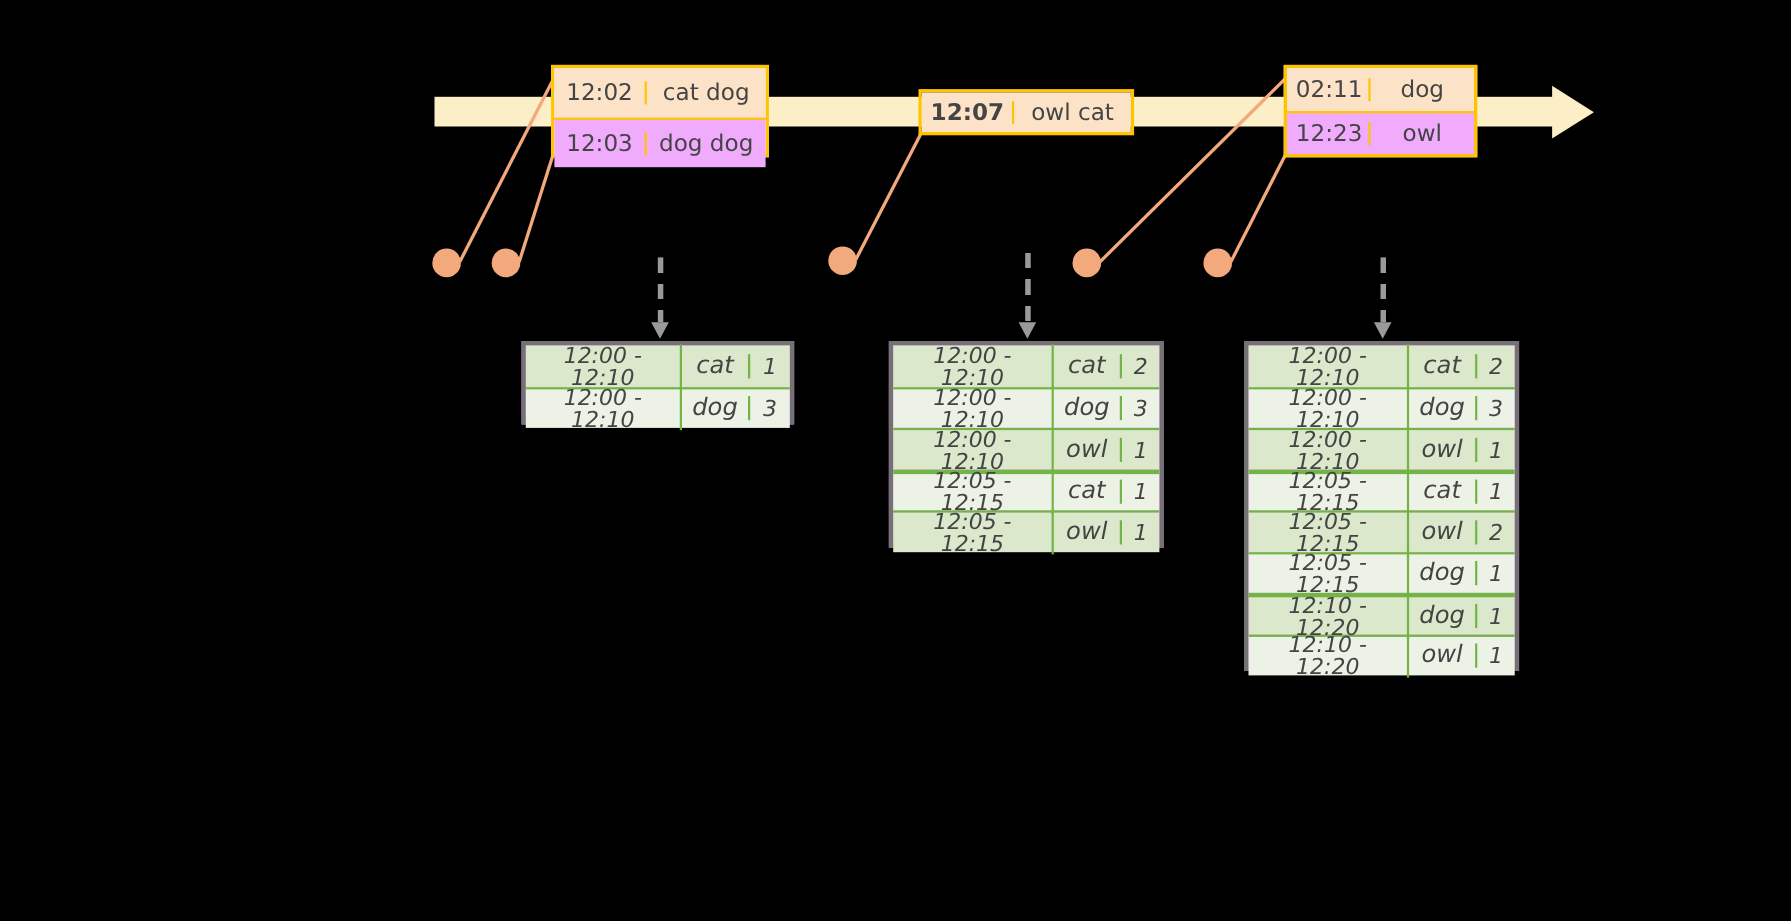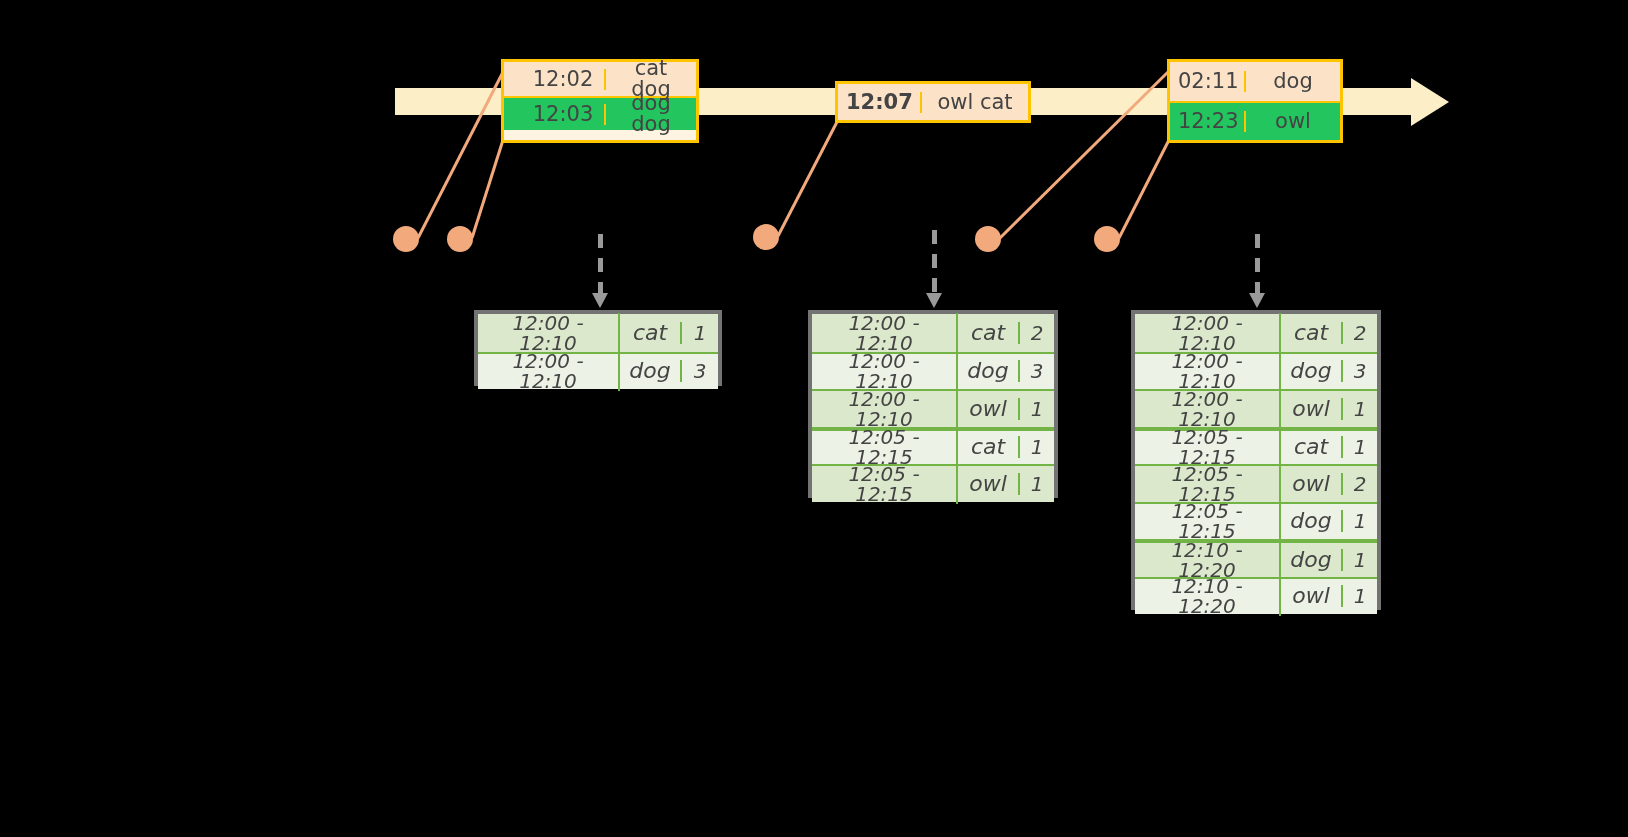--- a/index.html
+++ b/index.html
@@ -32,42 +32,42 @@
     box-sizing:border-box;
     background:#FFF3E2;
   }
   .evt-row{
     display:flex;
     align-items:center;
     box-sizing:border-box;
   }
   .evt-row + .evt-row{border-top:2px solid #FFC400;}
   .evt-row.shade{background:#FCE3C8;}
-  .evt-row.plain{background:#22c55e;}
+  .evt-row.plain{background:#f0abfc;}
   .evt-time{
     box-sizing:border-box;
     border-right:2px solid #FFC400;
     text-align:center;
     font-size:21px;
     color:#444;
     padding:0 8px;
     line-height:1;
   }
   .evt-val{
     box-sizing:border-box;
     text-align:center;
     font-size:21px;
     color:#444;
     flex:1;
     padding:0 8px;
     line-height:1;
   }
 
   #evt1{left:501px;top:59px;width:198px;height:84px;}
-  #evt1 .evt-row{height:34px;padding-left:18px;}
+  #evt1 .evt-row{height:45px;}
   #evt1 .evt-time{width:84px;}
 
   #evt2{left:835px;top:81px;width:196px;height:42px;}
   #evt2 .evt-row{height:36px;}
   #evt2 .evt-time{width:84px;font-weight:bold;}
 
   #evt3{left:1167px;top:59px;width:176px;height:84px;}
   #evt3 .evt-row{height:39px;}
   #evt3 .evt-time{width:76px;}
 

